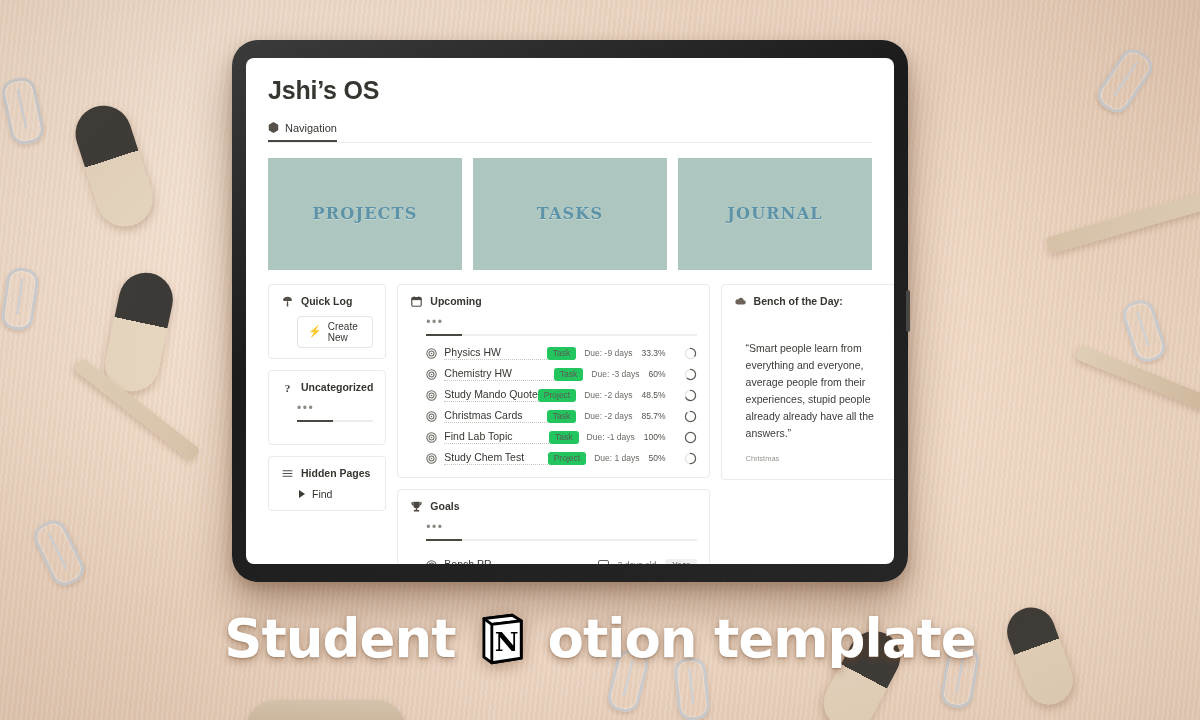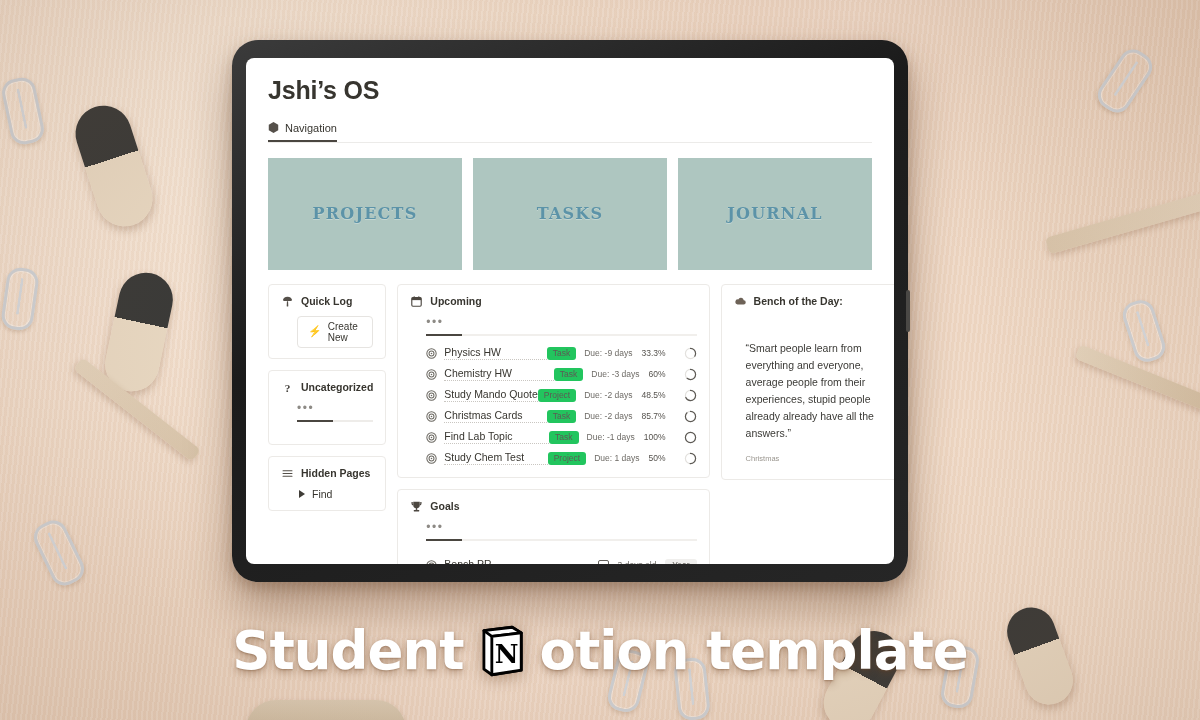--- a/index.html
+++ b/index.html
@@ -210,23 +210,22 @@
     width: 0; height: 0;
     border-left: 6px solid #3f3c37;
     border-top: 4px solid transparent;
     border-bottom: 4px solid transparent;
   }
 
   
   .caption {
     position: absolute; left: 0; right: 0; top: 608px;
     display: flex; align-items: center; justify-content: center;
-    gap: 12px;
+    gap: 20px;
     z-index: 5;
-    margin-top: 12px;
   }
   .caption-text {
     font-family: "DejaVu Sans", sans-serif;
     font-weight: bold;
     font-size: 53px;
     color: #ffffff;
     letter-spacing: -1px;
     text-shadow: 0 3px 9px rgba(110,70,40,.45), 0 1px 2px rgba(110,70,40,.4);
   }
   .notion-logo {

